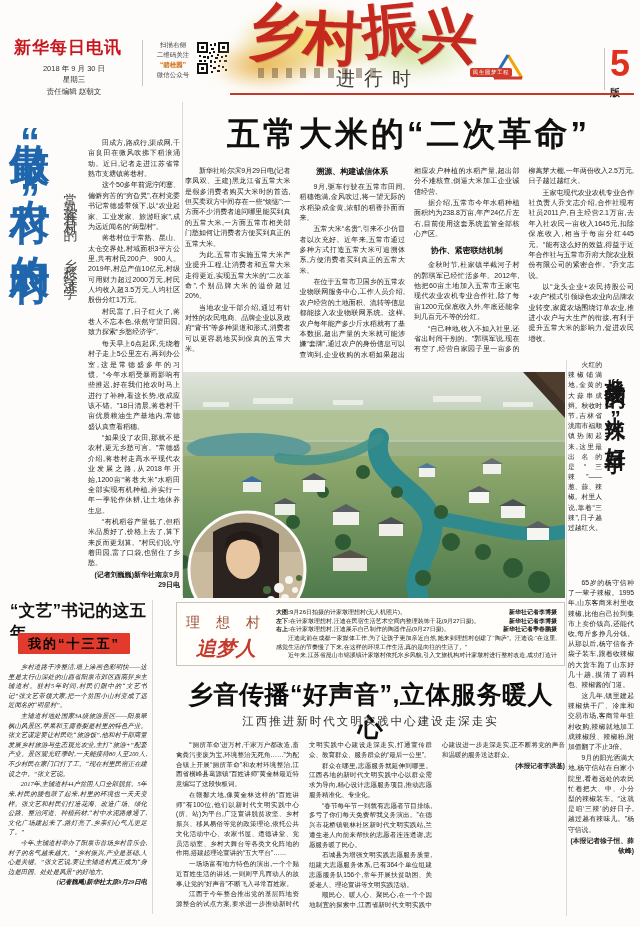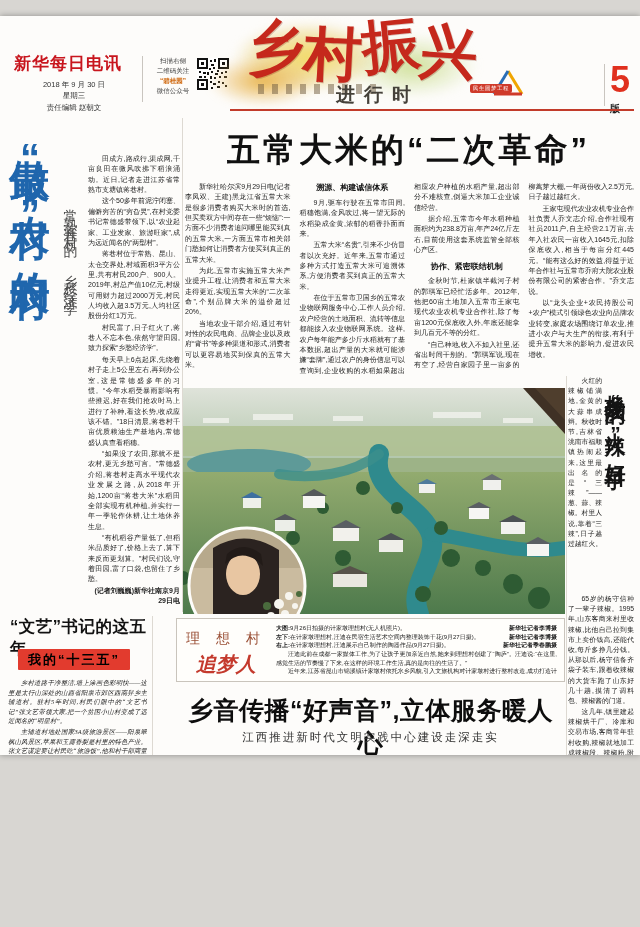--- a/index.html
+++ b/index.html
@@ -1,37 +1,37 @@
 <!DOCTYPE html>
 <html><head>
 <meta charset="utf-8">
 <style>
   html,body{margin:0;padding:0;background:#d8d6d2;font-family:"Liberation Sans",sans-serif;}
-  #page{position:relative;width:640px;height:739px;margin:16px auto;background:#fdfcfa;overflow:hidden;box-shadow:0 0 6px rgba(0,0,0,.35);}
+  #page{position:relative;width:640px;height:927px;margin:0 auto;background:#fdfcfa;overflow:hidden;box-shadow:0 0 6px rgba(0,0,0,.35);}
   p{margin:0;}
   .bodytext p{text-indent:2em;margin:0 0 1px 0;}
   .bodytext{font-size:7px;line-height:1.48;text-align:justify;color:#232323;overflow:hidden;}
   .bodytext .subhead{font-weight:700;text-align:center;text-indent:0;font-size:8px;margin:5px 0 4px 0;color:#111;}
   .bodytext .byline{font-weight:700;text-align:right;text-indent:0;}
   .serif-italic{font-family:"Liberation Serif",serif;font-style:italic;}
   .abs{position:absolute;}
   
   .masthead-title{font-size:17px;font-weight:900;color:#c8161e;letter-spacing:1px;}
   .masthead-date{font-size:7.5px;color:#333;text-align:center;line-height:1.5;}
   .qr-lines{font-size:6.5px;color:#444;line-height:1.55;text-align:center;}
   .qr-lines .hl{color:#d06a12;font-weight:700;}
   .vdiv{width:1px;background:#c9c5bf;}
   .brand-art{position:absolute;left:228px;top:0;width:250px;height:92px;overflow:visible;}
   .blob{position:absolute;border-radius:50%;filter:blur(5px);}
   .brand-chars{position:absolute;left:18px;top:2px;display:flex;}
   .brand-chars span{font-size:58px;font-weight:900;color:#c5281c;line-height:1;transform:rotate(-4deg);text-shadow:1px 1px 0 rgba(120,30,10,.25);}
   .brand-chars span:nth-child(2){transform:rotate(3deg) translateY(7px);}
   .brand-chars span:nth-child(3){transform:rotate(-6deg) translateY(-2px);}
   .brand-chars span:nth-child(4){transform:rotate(4deg) translateY(5px);}
-  .brand-sub{position:absolute;left:108px;top:66px;font-size:19px;font-weight:700;color:#45413a;letter-spacing:9px;}
+  .brand-sub{position:absolute;left:108px;top:66px;font-size:19px;font-weight:400;color:#45413a;letter-spacing:9px;}
   .sponsor-name{font-size:15px;font-weight:800;color:#554a40;letter-spacing:4px;line-height:1.35;}
   .pagenum{font-size:36px;font-weight:900;color:#e0301e;line-height:1;}
   .pageunit{font-size:10px;color:#222;font-weight:700;}
   .logo-pill{display:inline-block;background:#cf3a2a;color:#fff;font-size:5.5px;padding:1px 3px;border-radius:2px;letter-spacing:.5px;}
   .header-rule{position:absolute;left:230px;top:93px;width:404px;height:2px;background:#c23b2a;}
   
   .campaign-box{position:absolute;left:72px;top:103px;width:108px;height:30px;background:linear-gradient(#ec6a57,#d5372c);text-align:center;border-radius:2px;}
   .campaign-box .l1{font-size:10px;font-weight:900;color:#6b0d08;letter-spacing:1px;margin-top:3px;}
   .campaign-box .l2{font-size:7.5px;color:#fff;letter-spacing:.5px;margin-top:1px;}
   .vhead{writing-mode:vertical-rl;text-orientation:upright;font-weight:900;}

